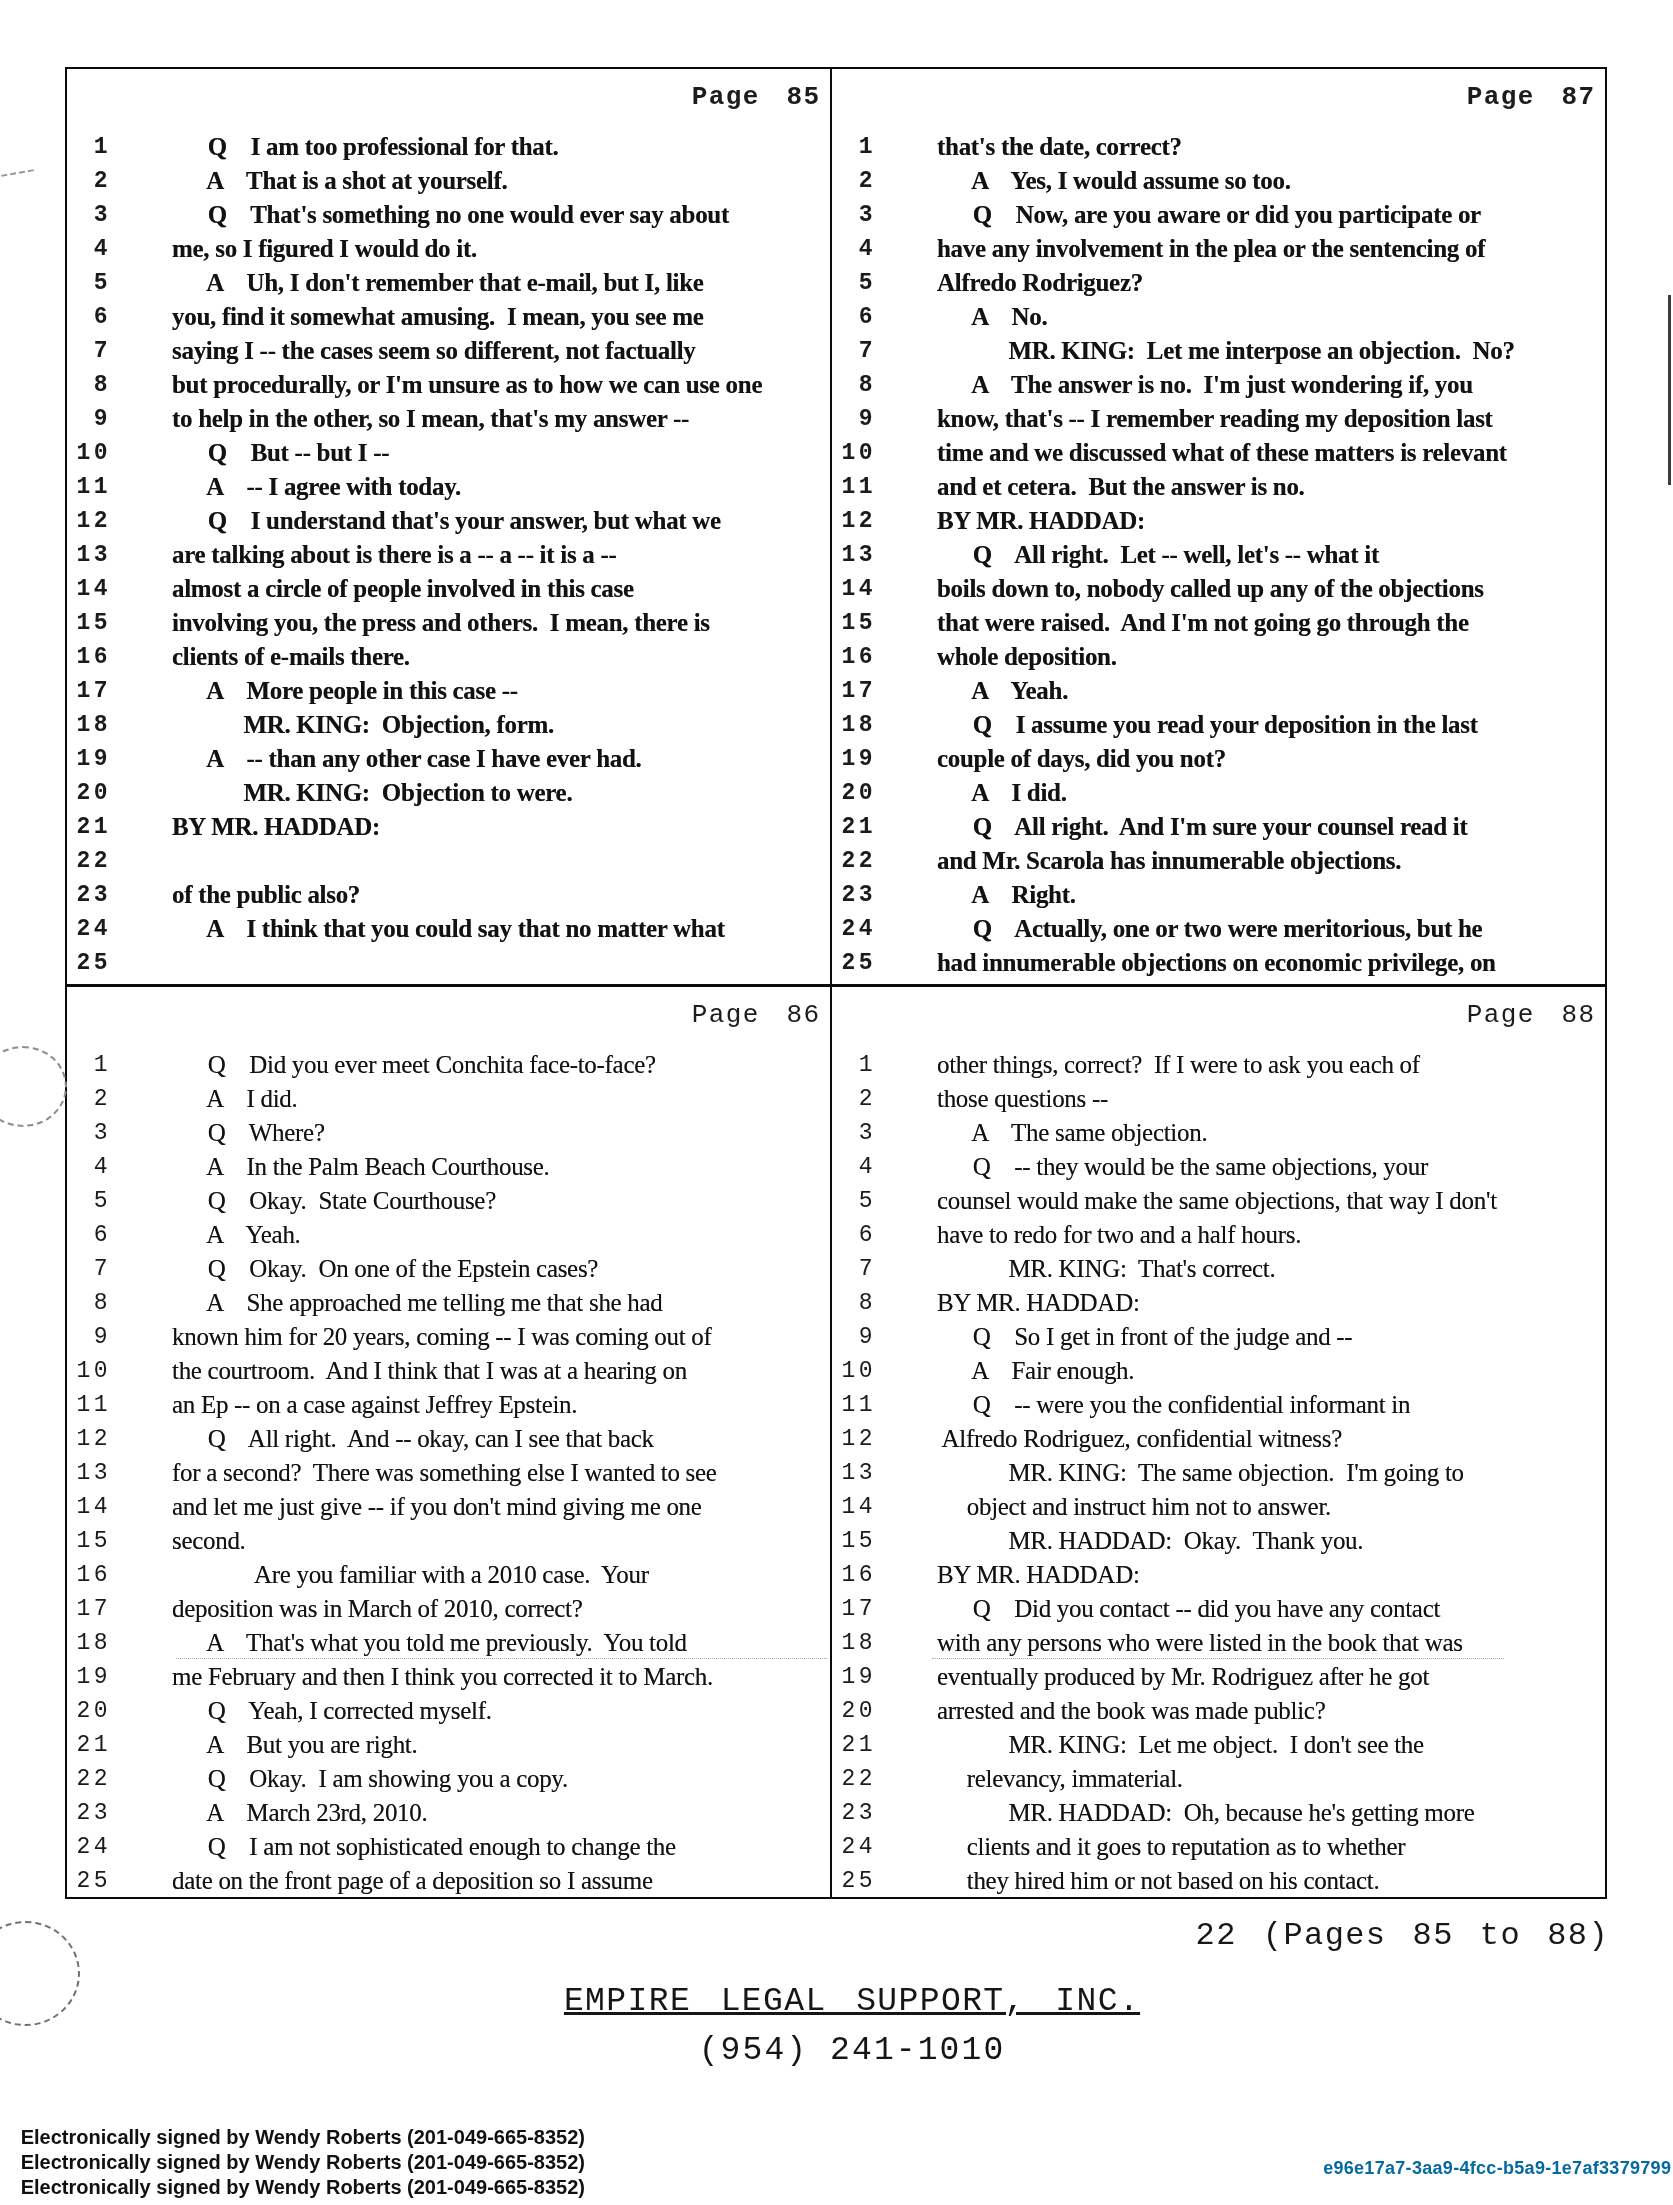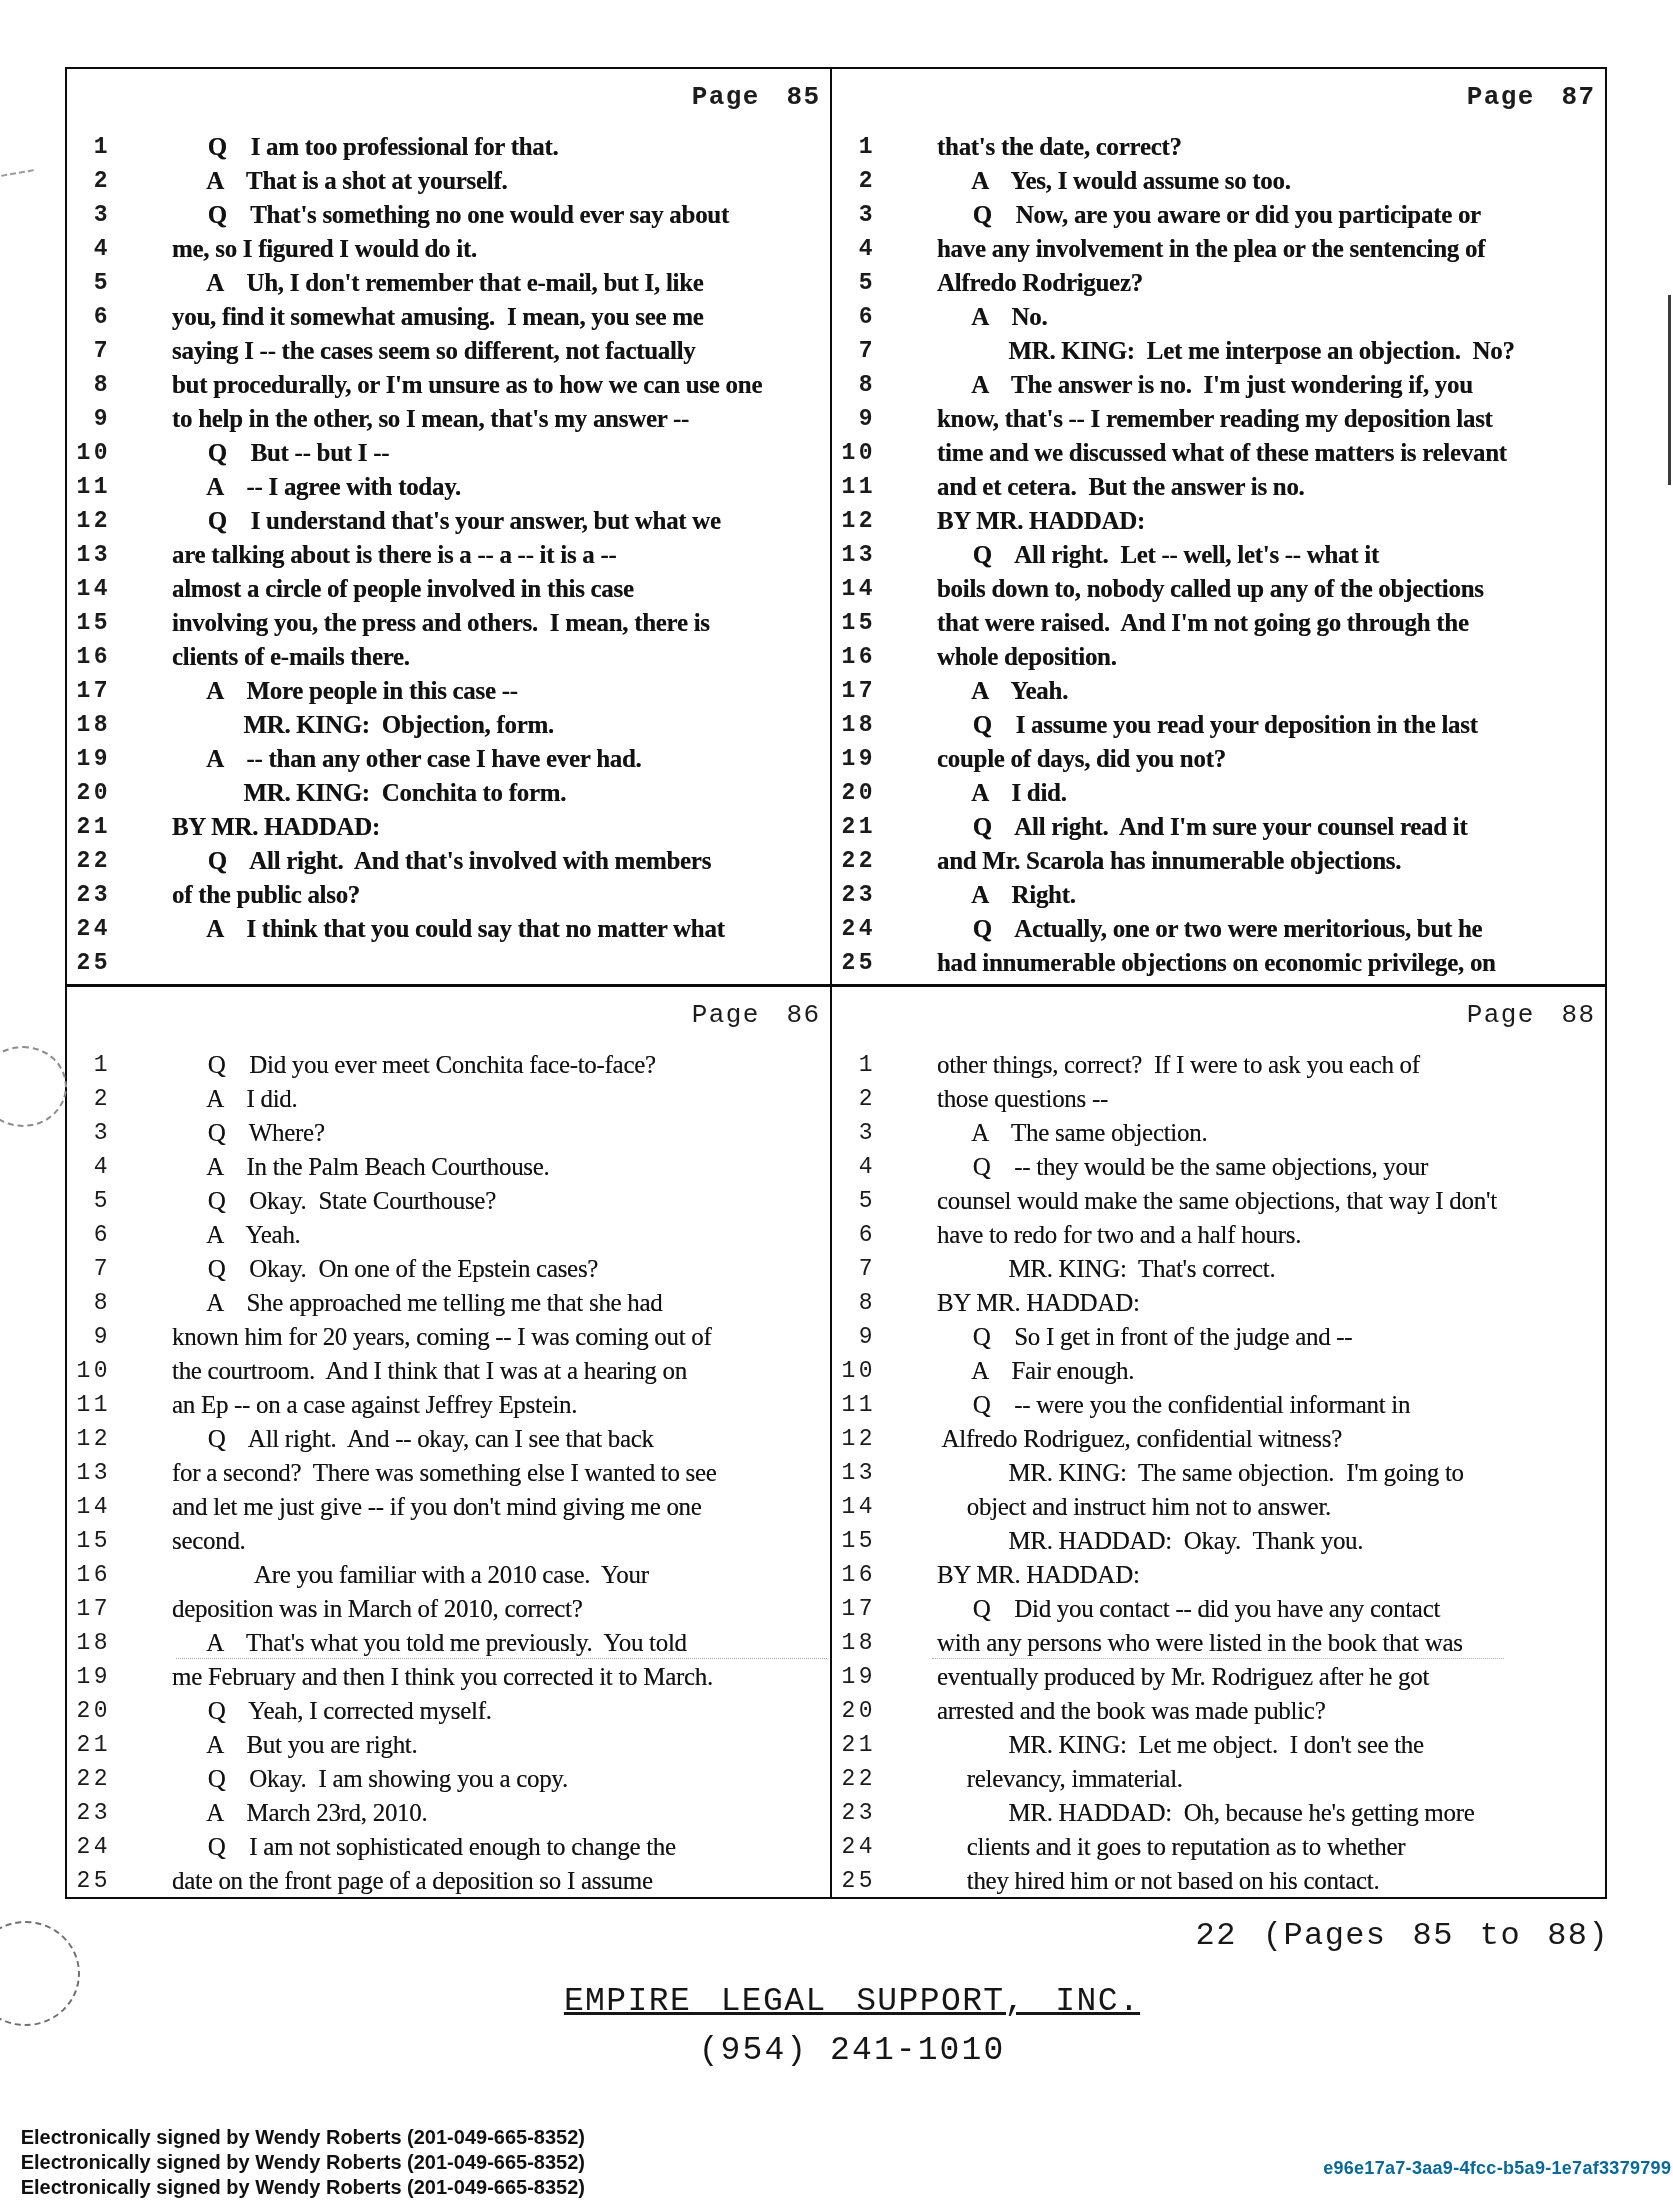--- a/index.html
+++ b/index.html
@@ -168,29 +168,28 @@
           <div class="line">
           <span class="num">18</span>
           <span class="txt">            MR. KING:  Objection, form.</span>
         </div>
           <div class="line">
           <span class="num">19</span>
           <span class="txt">      A    -- than any other case I have ever had.</span>
         </div>
           <div class="line">
           <span class="num">20</span>
-          <span class="txt">            MR. KING:  Conchita to form.</span>
+          <span class="txt">            MR. KING:  Objection to were.</span>
         </div>
           <div class="line">
           <span class="num">21</span>
           <span class="txt">BY MR. HADDAD:</span>
         </div>
           <div class="line">
           <span class="num">22</span>
-          <span class="txt">      Q    All right.  And that's involved with members</span>
         </div>
           <div class="line">
           <span class="num">23</span>
           <span class="txt">of the public also?</span>
         </div>
           <div class="line">
           <span class="num">24</span>
           <span class="txt">      A    I think that you could say that no matter what</span>
         </div>
           <div class="line">

